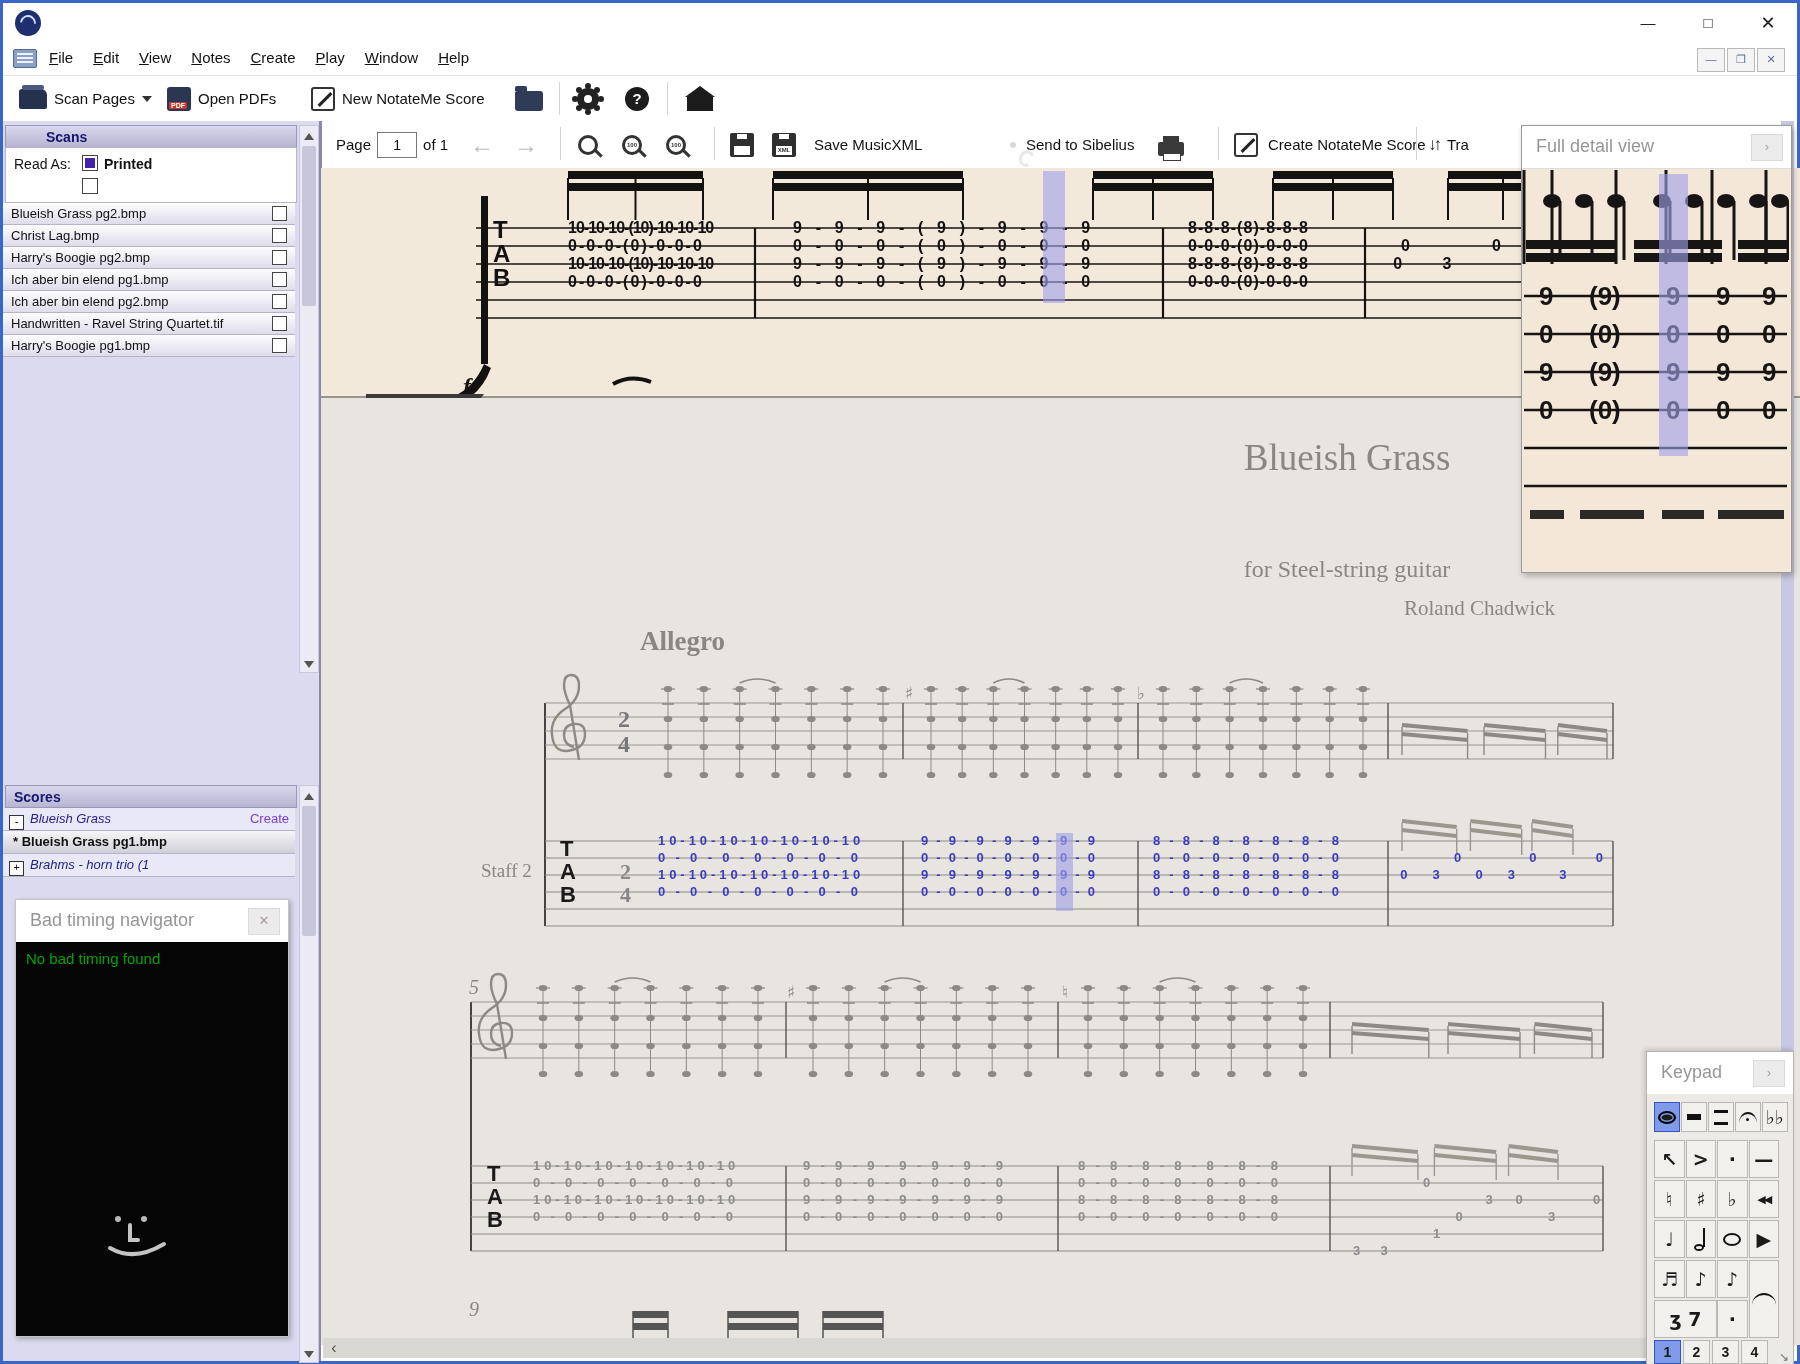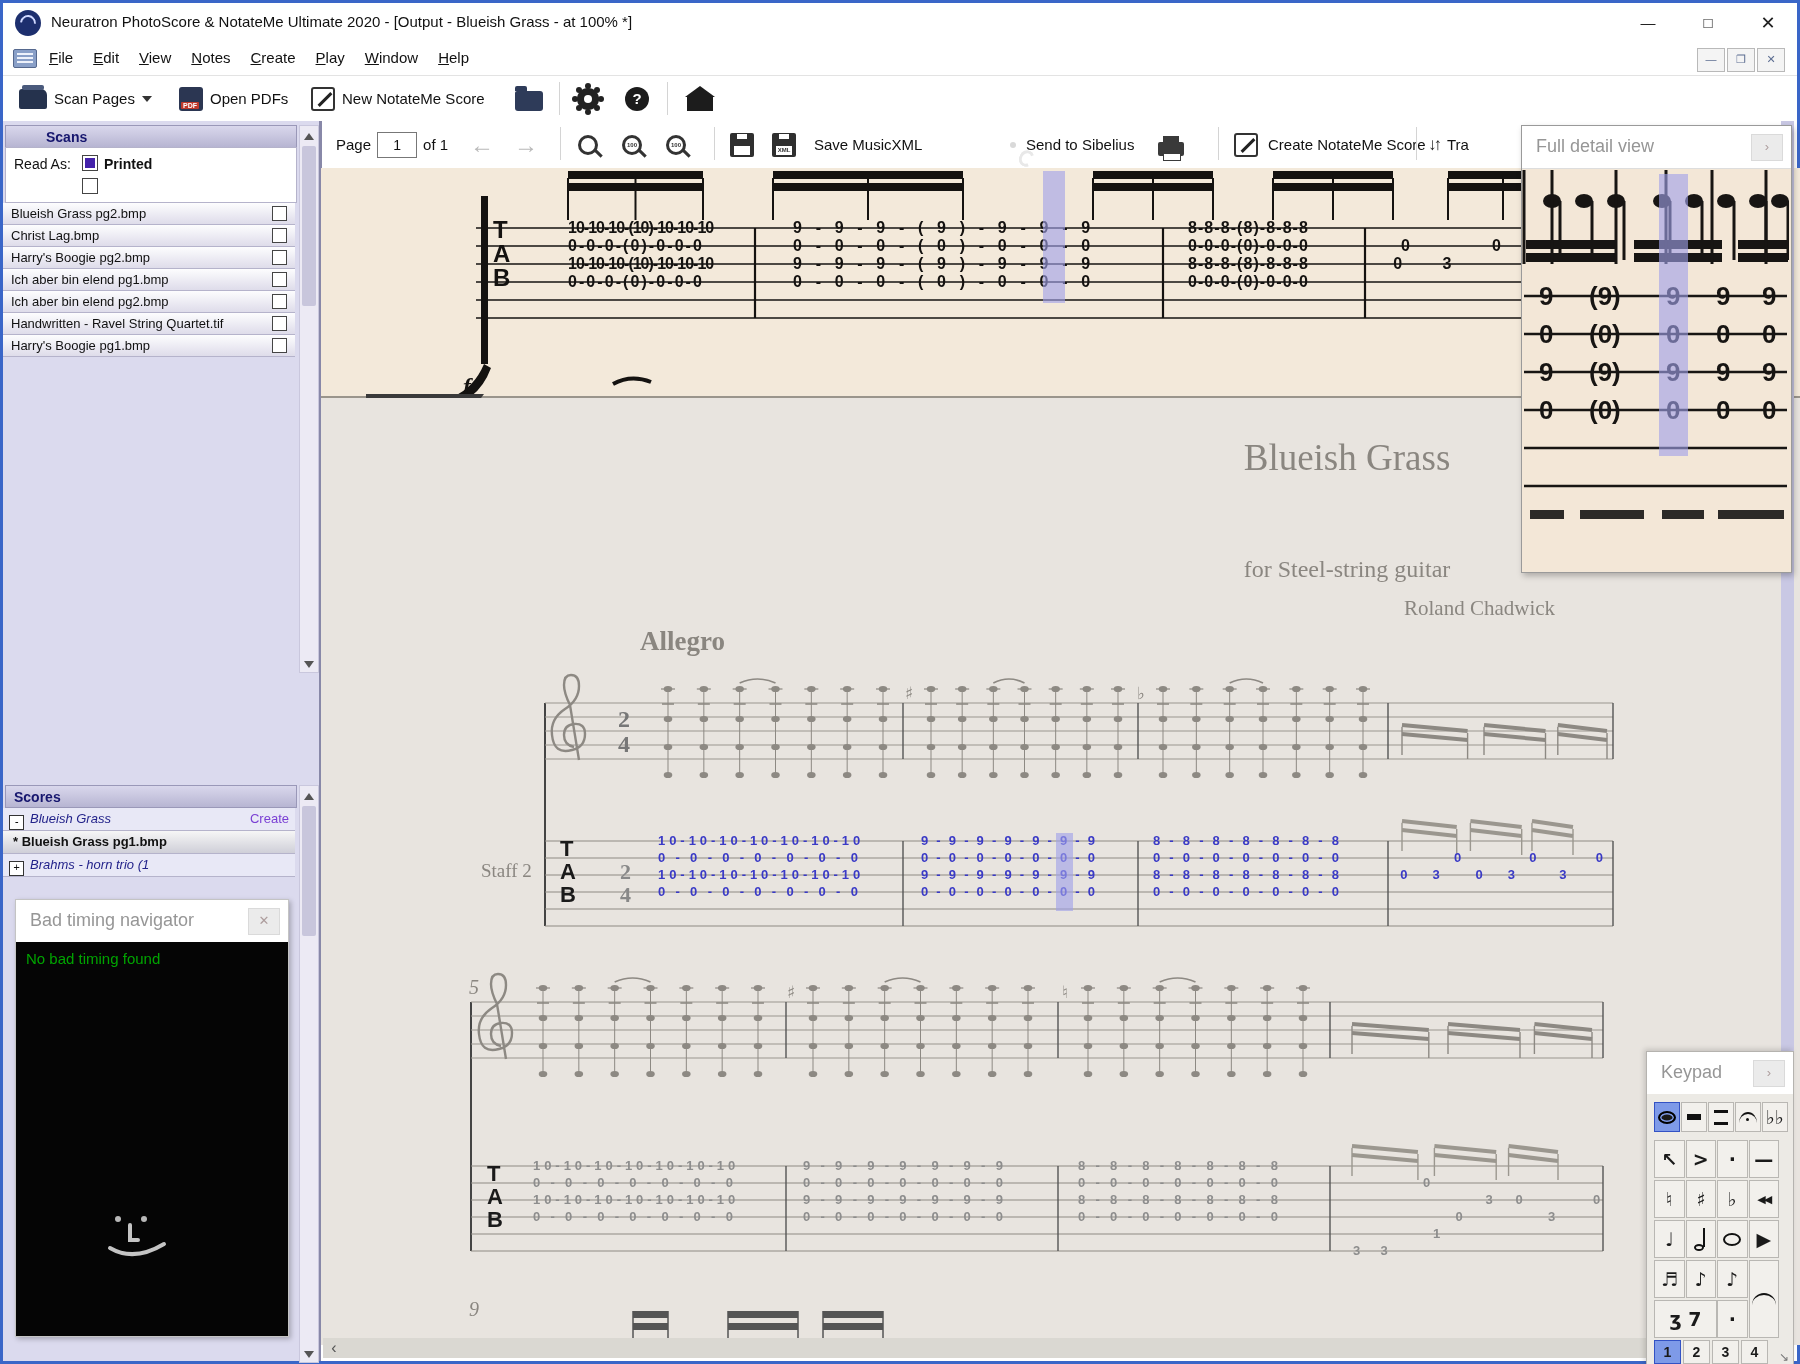--- a/index.html
+++ b/index.html
@@ -116,41 +116,40 @@
   
   svg{display:block;}
 </style>
 </head>
 <body>
 
 <div id="app">
 
   <div id="titlebar">
     <div id="app-icon"></div>
-    <span id="title-text">Neuratron PhotoScore &amp; NotateMe Ultimate 2020 - [Output - Blueish Grass - at 100% *]</span>
     <div class="winbtn" style="right:130px;">—</div>
     <div class="winbtn" style="right:70px;">□</div>
     <div class="winbtn" style="right:10px;font-size:18px;">✕</div>
   </div>
 
   <div id="menubar">
     <div id="menu-doc-icon"></div>
     <div id="menu-items"><span class="menu-item"><u>F</u>ile</span><span class="menu-item"><u>E</u>dit</span><span class="menu-item"><u>V</u>iew</span><span class="menu-item"><u>N</u>otes</span><span class="menu-item"><u>C</u>reate</span><span class="menu-item"><u>P</u>lay</span><span class="menu-item"><u>W</u>indow</span><span class="menu-item"><u>H</u>elp</span></div>
     <div class="mdi-btn" style="right:72px;">—</div>
     <div class="mdi-btn" style="right:42px;">❐</div>
     <div class="mdi-btn" style="right:12px;">✕</div>
   </div>
 
   <div id="toolbar1">
     <div class="tb-group" style="left:16px;">
       <span class="ic-scanner"></span>
       <span class="tb-label">Scan Pages</span>
       <span class="caret-down"></span>
     </div>
-    <div class="tb-group" style="left:176px;">
+    <div class="tb-group" style="left:164px;">
       <span class="ic-pdf"></span>
       <span class="tb-label">Open PDFs</span>
     </div>
     <div class="tb-group" style="left:308px;">
       <span class="ic-pen"></span>
       <span class="tb-label">New NotateMe Score</span>
     </div>
     <div class="tb-group" style="left:512px;">
         <span class="ic-folder"></span>
       </div>

